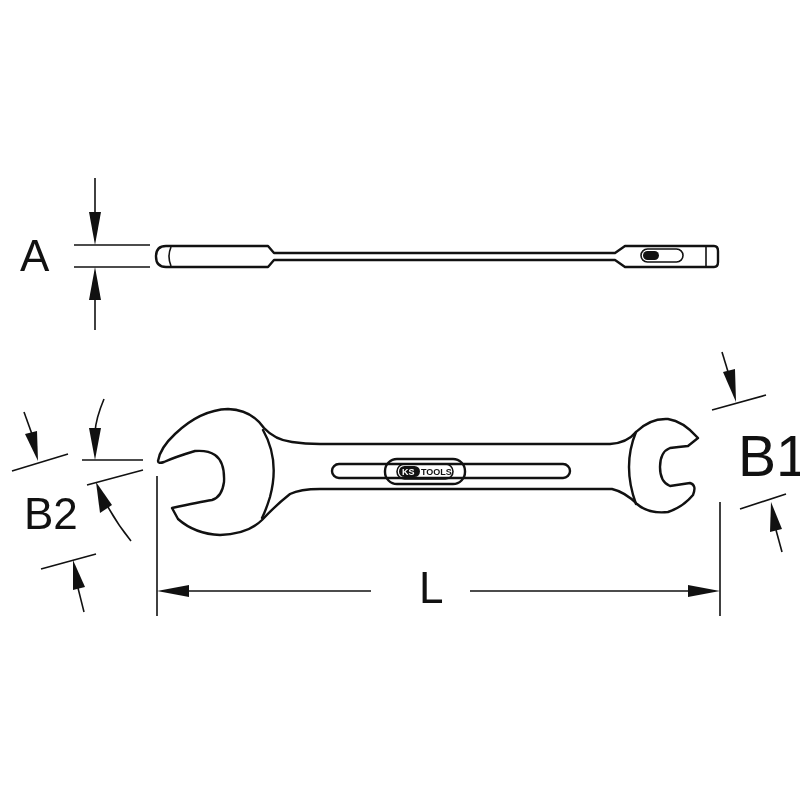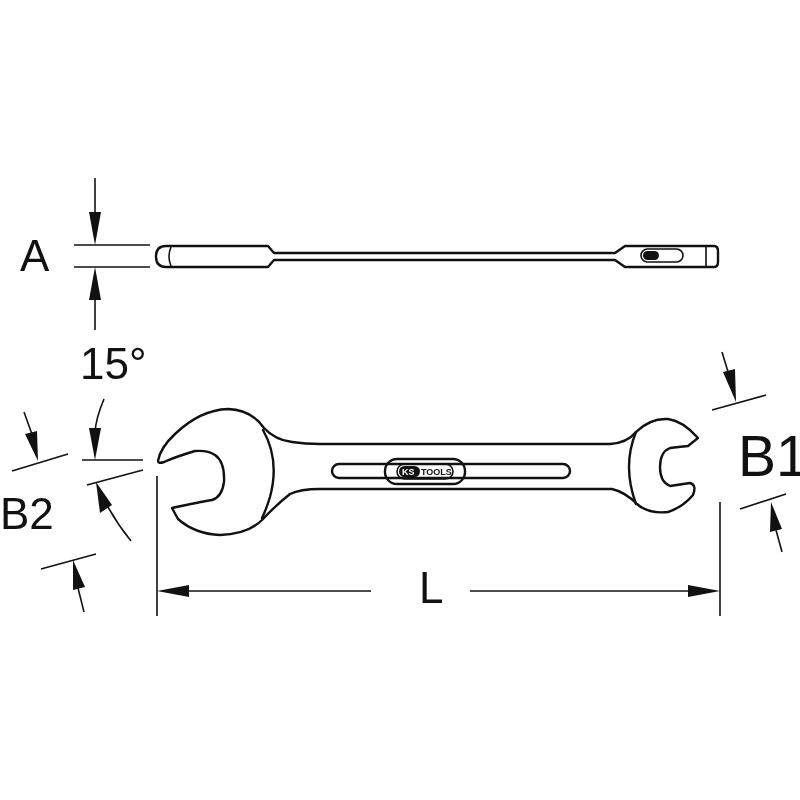--- a/index.html
+++ b/index.html
@@ -120,18 +120,17 @@
       <line class="thin" x1="157" y1="476" x2="157" y2="616"></line>
       <line class="thin" x1="720" y1="502" x2="720" y2="616"></line>
       <line class="thin" x1="185" y1="591" x2="371" y2="591"></line>
       <line class="thin" x1="470" y1="591" x2="690" y2="591"></line>
       <polygon class="arrow" points="157,591 189,585 189,597"></polygon>
       <polygon class="arrow" points="720,591 688,585 688,597"></polygon>
     </g>
   </svg>
 
   <div class="lbl" style="left:20px; top:234px; font-size:44px;">A</div>
-  <div class="lbl" style="left:80px; top:342px; font-size:44px;">15°</div>
-  <div class="lbl" style="left:0px; top:492px; font-size:44px;">B2</div>
+  <div class="lbl" style="left:0px; top:492px; font-size:44px;padding-left:24px;">B2</div>
   <div class="lbl" style="left:738px; top:428px; font-size:57px;">B1</div>
   <div class="lbl" style="left:419px; top:566px; font-size:44px;">L</div>
 
 </div>
 
 </body></html>

